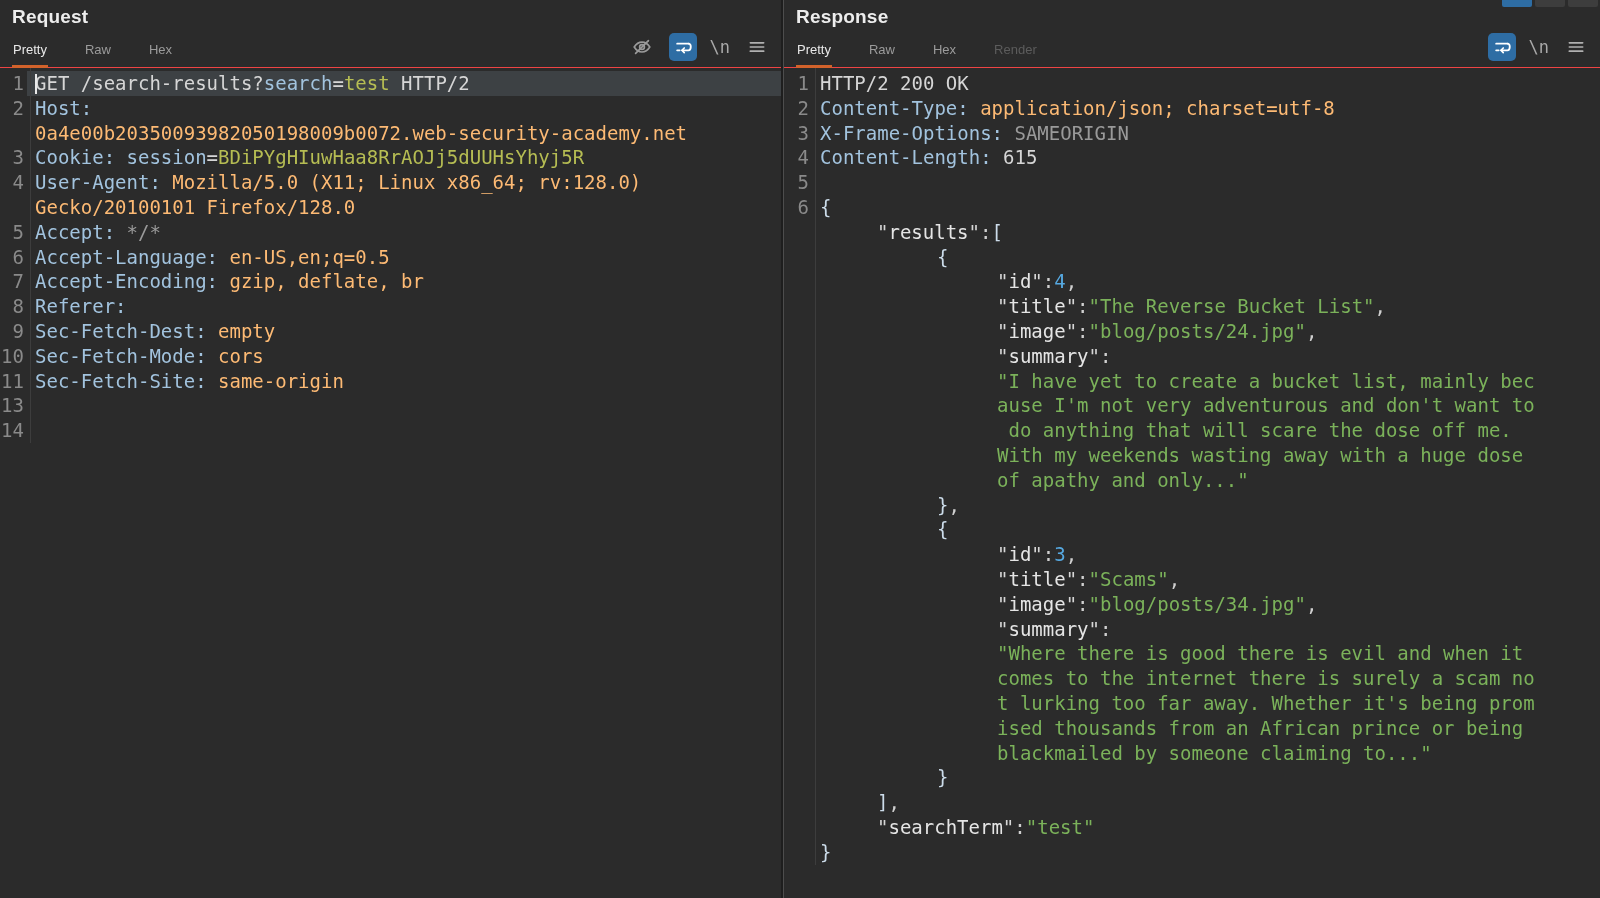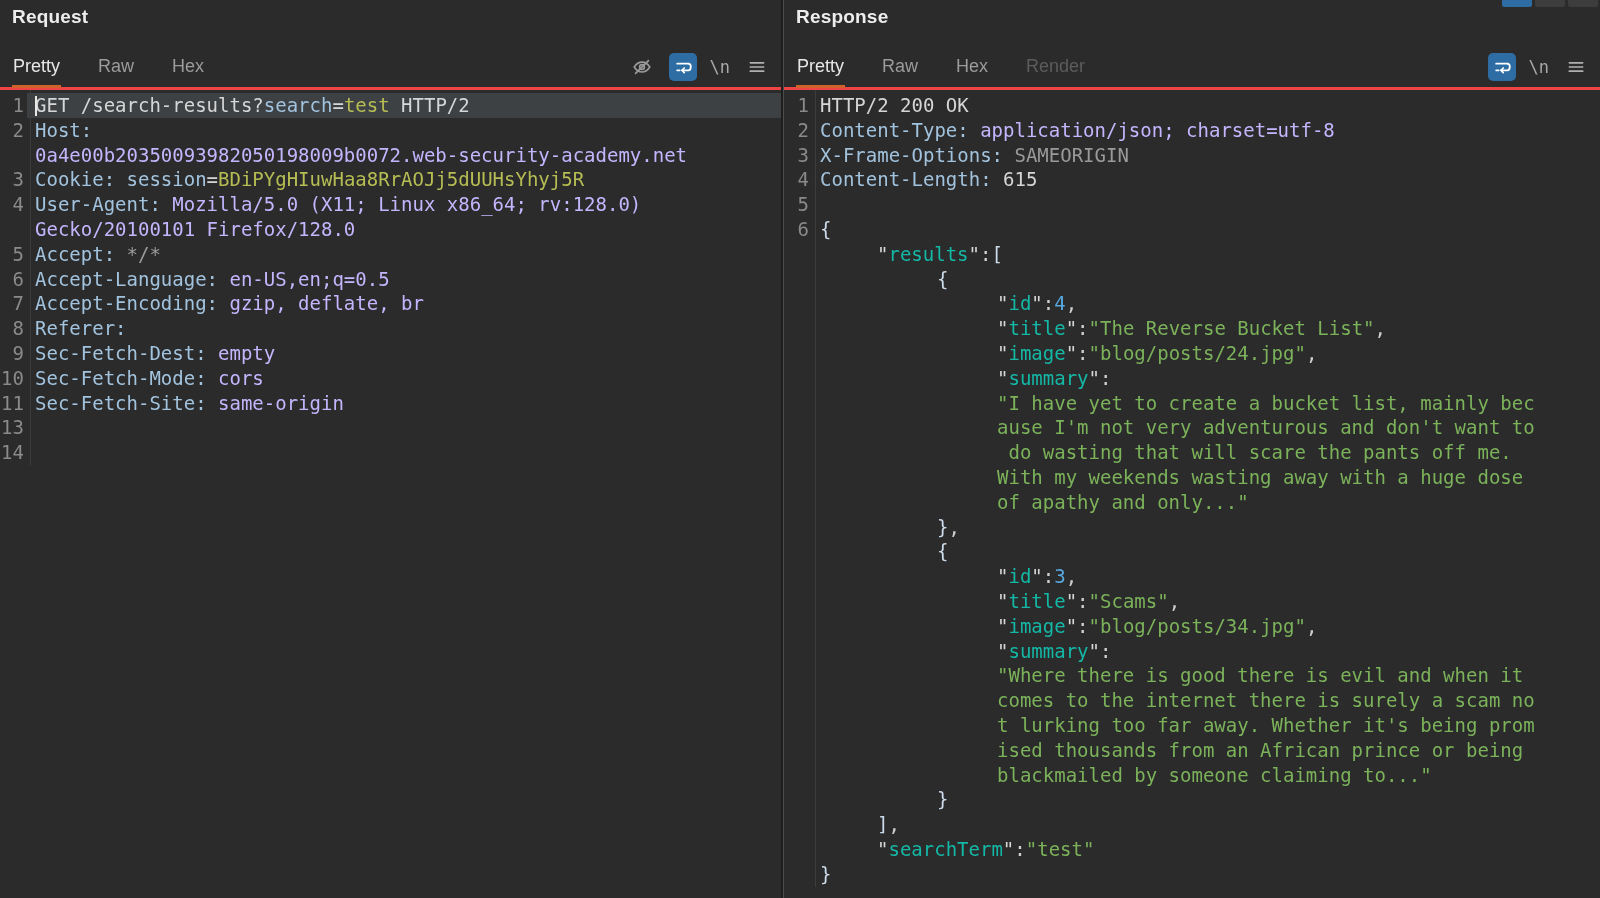--- a/index.html
+++ b/index.html
@@ -7,24 +7,24 @@
               font-family:"Liberation Sans", sans-serif; }
   .corner-tabs { position:absolute; top:0; right:2px; display:flex; gap:3px; z-index:5; }
   .corner-tabs span { display:block; width:30px; height:7px; border-radius:0 0 2px 2px; }
 
   .wrap { display:flex; width:1600px; height:898px; }
   .panel { position:relative; background:#2b2b2b; overflow:hidden; }
   .panel.request { width:781px; }
   .panel.response { flex:1; }
   .divider { width:3px; background:#1e1e1e; border-right:1px solid #4d4d4d; }
 
-  .phead { position:relative; height:90px; border-bottom:3px solid #ef4444; }
+  .phead { position:relative; height:68px; border-bottom:1px solid #ef4444; }
   .ptitle { position:absolute; top:6px; left:12px; font-size:19px; font-weight:bold; color:#ededed; letter-spacing:.2px; }
   .tabs { position:absolute; left:12px; bottom:0; display:flex; gap:36px; }
-  .tab { font-size:18px; color:#9b9b9b; padding:0 1px 8px 1px; cursor:default; border-bottom:3px solid transparent; margin-bottom:-1px; }
+  .tab { font-size:13px; color:#9b9b9b; padding:0 1px 8px 1px; cursor:default; border-bottom:3px solid transparent; margin-bottom:-1px; }
   .tab.selected { color:#e8e8e8; border-bottom-color:#d2622b; }
   .tab.disabled { color:#5c5c5c;text-align:right; }
   .icons { position:absolute; right:10px; bottom:6px; display:flex; align-items:center; gap:13px; }
   .icon-btn { display:flex; align-items:center; justify-content:center; width:28px; height:28px; border-radius:5px; }
   .icon-btn.active { background:#2e6da4; }
   .nl-glyph { font-family:"DejaVu Sans Mono", monospace; font-size:17px; color:#a9a9a9; }
 
   .code-area { position:relative; padding-top:3px;
                font-family:"DejaVu Sans Mono", monospace; font-size:19px; }
   .gutline { position:absolute; top:0; bottom:0; width:1px; background:#3d3d3d; }
@@ -35,25 +35,25 @@
   .panel.response .gut { width:28px; }
   .txt { flex:1; white-space:pre; padding-left:8px; color:#c4c4c4; }
   .row.hl .txt { background:#3d4144; }
   .caret { display:inline-block; width:2px; height:20px; background:#e9e9e9; vertical-align:middle; margin-right:-2px; position:relative; top:-1px; }
 
   .ind1 { padding-left:65px; }
   .ind2 { padding-left:125px; }
   .ind3 { padding-left:185px; }
 
   .tk-w { color:#d6d6d6; }
-  .tk-v { color:#c4b5fd; }
+  .tk-v { color:#fdba74; }
   .tk-d { color:#9a9a9a;text-align:center; }
   .tk-h { color:#a2c3de; }
   .tk-y { color:#b6bd53; }
-  .tk-k { color:#14b8a6; }
+  .tk-k { color:#e5e5e5; }
   .tk-s { color:#7bb25a; }
   .tk-n { color:#56a8e0; }
   .tk-b { color:#ccdcea; }
   .tk-p { color:#d0d0d0; }
 </style>
 </head>
 <body>
 
 <div class="corner-tabs" id="corner-tabs">
     <span style="background: rgb(46, 109, 164);"></span>
@@ -245,21 +245,21 @@
         <div class="row">
           <span class="gut"></span>
           <span class="txt ind3"><span class="tk-s">"I have yet to create a bucket list, mainly bec</span></span>
         </div>
         <div class="row">
           <span class="gut"></span>
           <span class="txt ind3"><span class="tk-s">ause I'm not very adventurous and don't want to</span></span>
         </div>
         <div class="row">
           <span class="gut"></span>
-          <span class="txt ind3"><span class="tk-s"> do wasting that will scare the pants off me.</span></span>
+          <span class="txt ind3"><span class="tk-s"> do anything that will scare the dose off me.</span></span>
         </div>
         <div class="row">
           <span class="gut"></span>
           <span class="txt ind3"><span class="tk-s">With my weekends wasting away with a huge dose</span></span>
         </div>
         <div class="row">
           <span class="gut"></span>
           <span class="txt ind3"><span class="tk-s">of apathy and only..."</span></span>
         </div>
         <div class="row">

